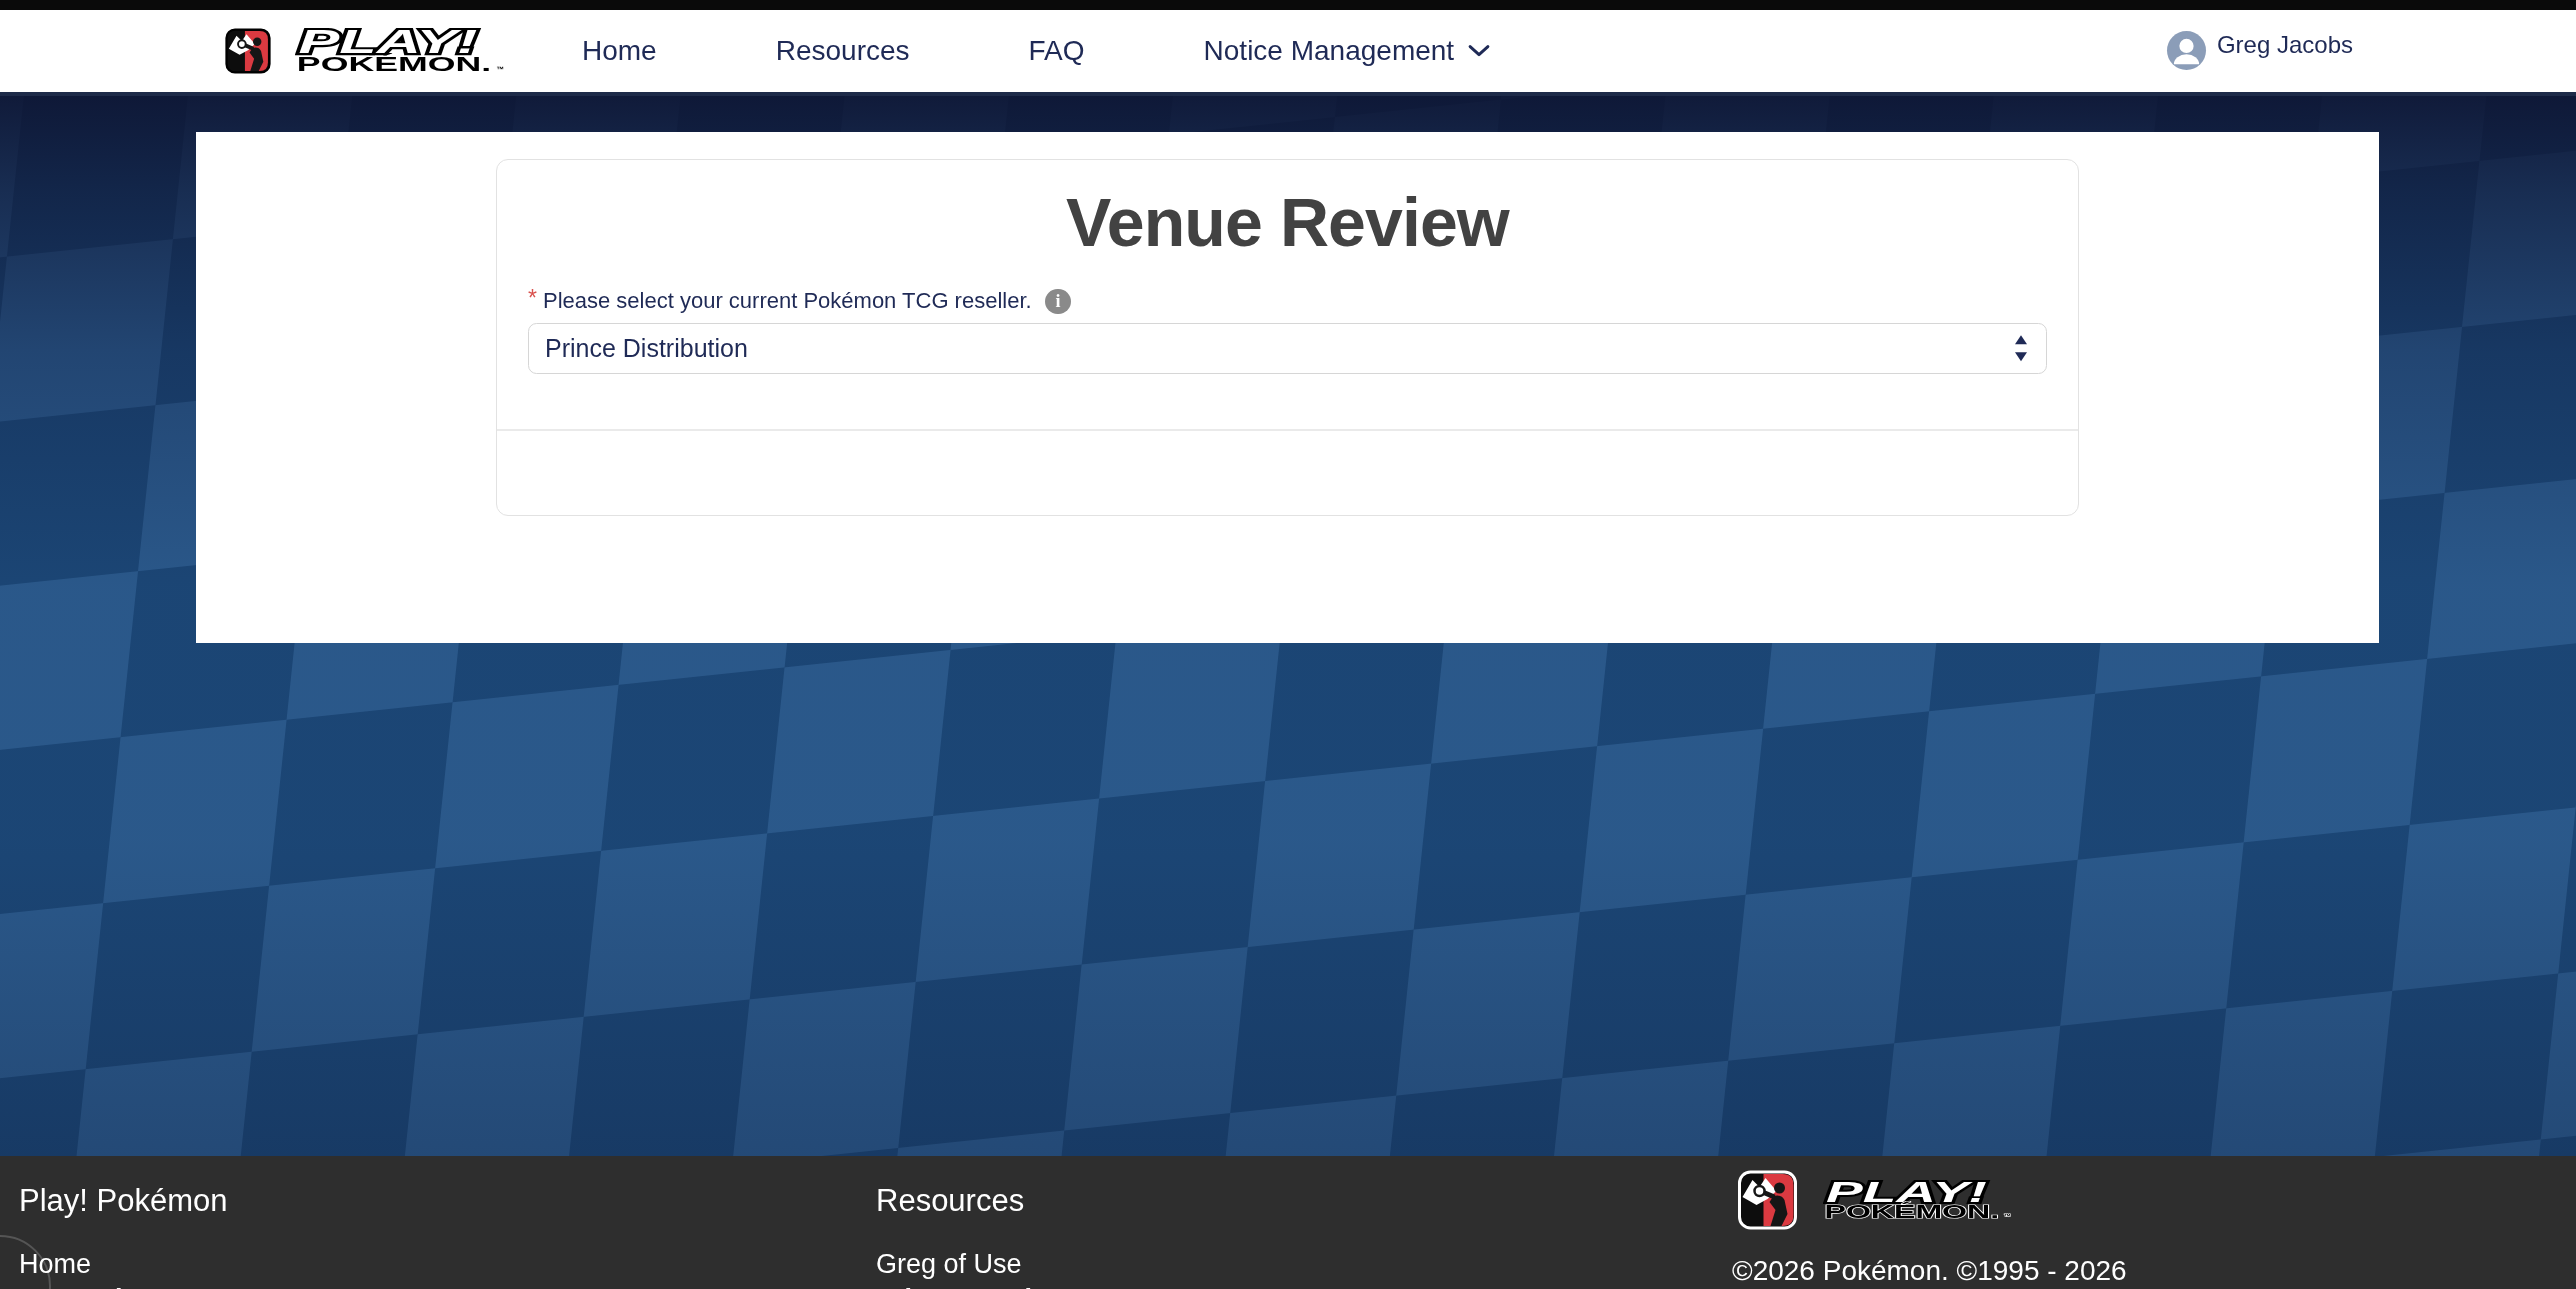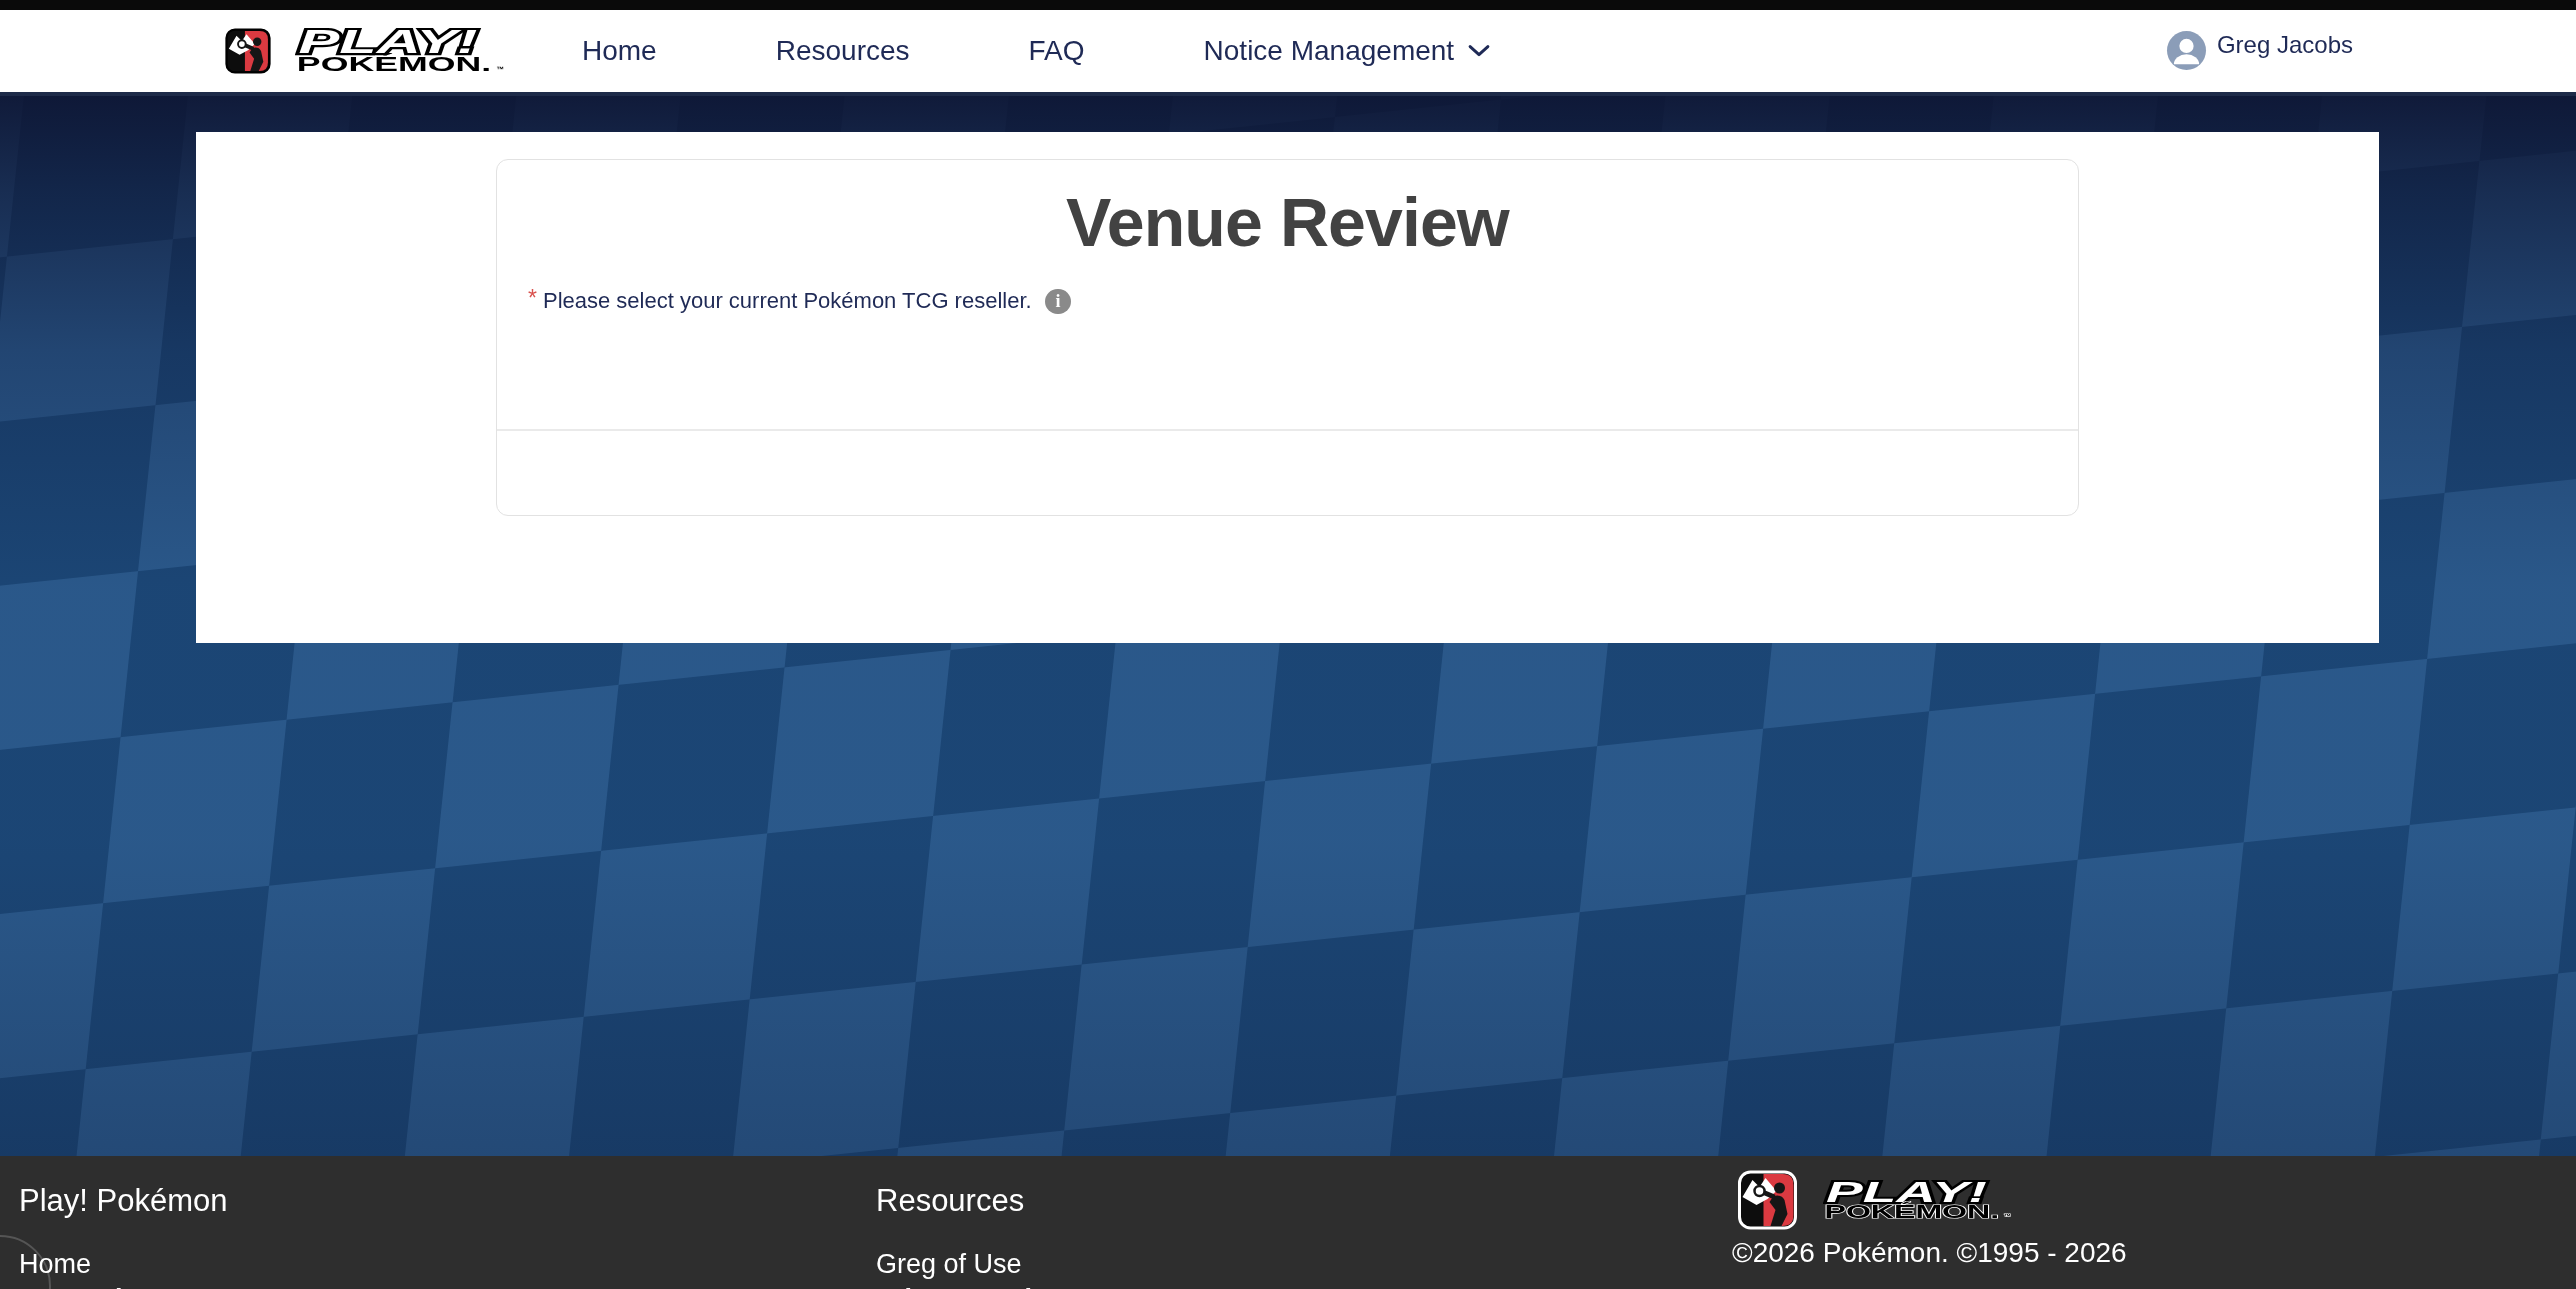--- a/index.html
+++ b/index.html
@@ -84,21 +84,21 @@
   .footer{position:absolute;left:0;bottom:0;width:100%;height:134px;background:var(--footer-bg);z-index:5;overflow:hidden;color:#fff;}
   .fcol{position:absolute;top:0;}
   .fcol-1{left:19px;}
   .fcol-2{left:876px;}
   .fcol h3{margin:25.6px 0 0;font-size:31px;font-weight:normal;line-height:1.2;}
   .fcol a{display:block;color:#fff;text-decoration:none;font-size:27px;line-height:1.2;cursor:pointer;}
   .fcol a.first{margin-top:29px;}
   .fcol a.second{margin-top:2.6px;font-weight:bold;}
   .fright{position:absolute;left:1732px;top:0;}
   .footer-logo{margin:13.6px 0 0 4.3px;}
-  .copyright{margin-top:7px;font-size:28px;color:#fff;}
+  .copyright{margin-top:25px;font-size:28px;color:#fff;}
   .f-arc{position:absolute;left:-51px;top:79px;width:102px;height:102px;border:2.6px solid #555;border-radius:51px;}
 
   .logo-frame-header{stroke:#000;}
   .logo-frame-footer{stroke:#fff;}
   .ptext-2-footer{stroke:#fff;stroke-width:1.5;paint-order:stroke;}
 </style>
 </head>
 <body>
 
 <header class="header">
@@ -159,20 +159,27 @@
     <h1 class="card-title">Venue Review</h1>
 
     <div class="field">
       <div class="label-row">
         <span class="req">*</span>
         <span class="lbl">Please select your current Pokémon TCG reseller.</span>
         <span class="info">
           <span>i</span>
         </span>
       </div>
+      <div class="select">
+        <span class="select-value">Prince Distribution</span>
+        <span class="spinner">
+          <i class="tri-up"></i>
+          <i class="tri-down"></i>
+        </span>
+      </div>
     </div>
 
     <div class="card-divider"></div>
 
   </section>
 </main>
 
 <footer class="footer">
   <div class="f-arc"></div>
 

